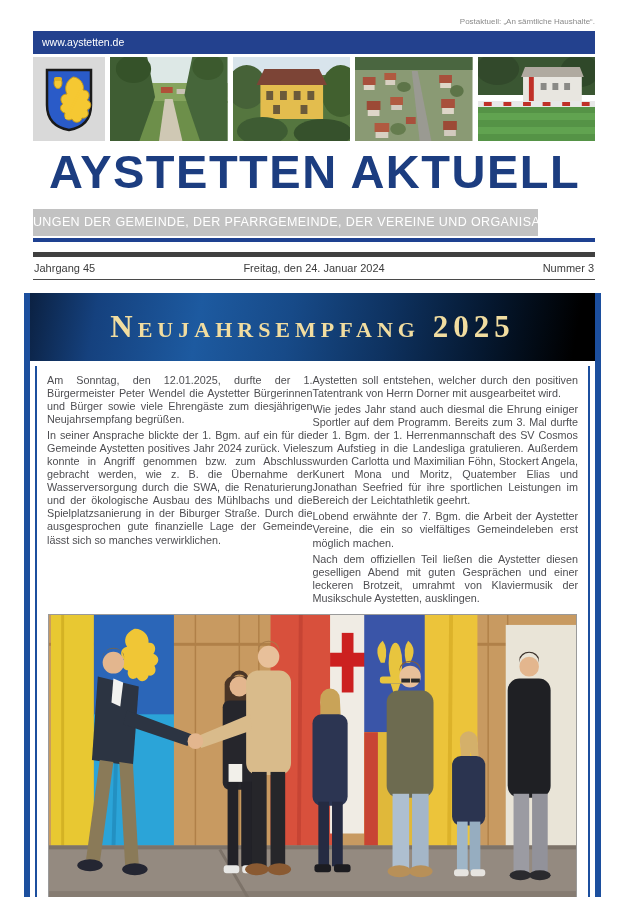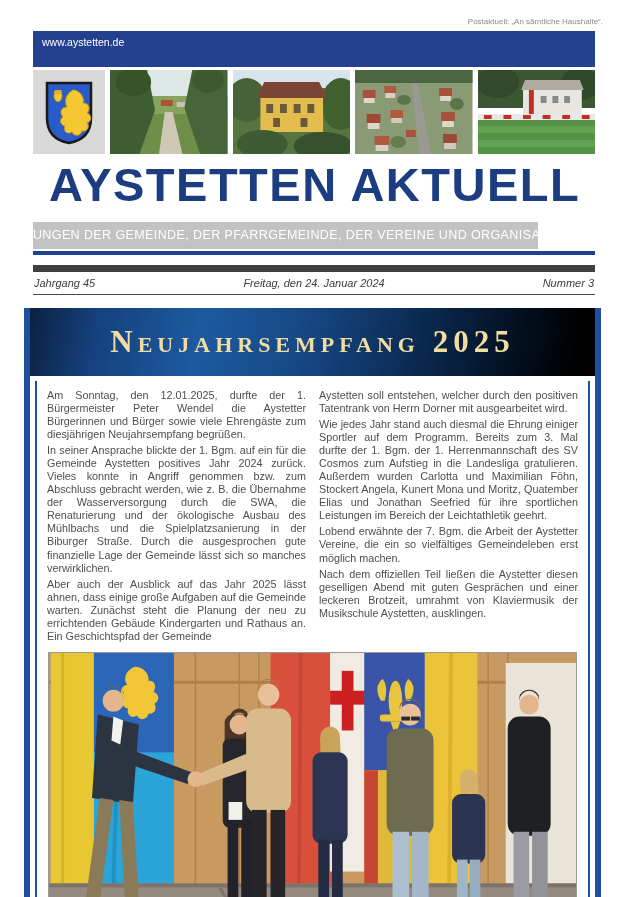--- a/index.html
+++ b/index.html
@@ -1,62 +1,62 @@
 <!DOCTYPE html>
 <html lang="de"><head>
 <meta charset="utf-8">
 <style>
   html,body{margin:0;padding:0;background:#ffffff;}
   .page{
     position:relative;width:625px;height:897px;overflow:hidden;background:#ffffff;
     font-family:"Liberation Sans","DejaVu Sans",sans-serif;
   }
-  .top-note{padding-top:17px;margin-right:22px;text-align:right;font-size:8px;color:#8a8a8a;}
+  .top-note{padding-top:17px;margin-right:30px;text-align:right;font-size:8px;color:#8a8a8a;}
   .navy-bar{
-    margin:5px 30px 0 33px;height:36px;background:#23418e;color:#ffffff;
+    margin:5px 30px 0 33px;height:23px;background:#23418e;color:#ffffff;
     font-size:10.5px;line-height:23px;padding-left:9px;box-sizing:border-box;
   }
   .masthead{margin:3px 30px 0 33px;display:flex;gap:5px;height:84px;}
   .masthead .tile{height:84px;overflow:hidden;}
   .masthead svg{display:block;width:100%;height:100%;}
   .tile-coat{width:72px;flex:none;}
   .tile-photo{flex:1;}
   .main-title{
     margin:6px 30px 0 49px;font-size:47px;font-weight:bold;color:#1c3d80;
     letter-spacing:1.5px;line-height:1.08;white-space:nowrap;
   }
   .subtitle-bar{
     margin:11px 87px 0 33px;height:27px;background:#c2c2c2;color:#ffffff;
     display:flex;align-items:center;justify-content:center;
     font-size:12.5px;letter-spacing:0.4px;white-space:nowrap;
   }
   .blue-rule{margin:2px 30px 0 33px;height:4px;background:#1e4191;}
   .issue-row{
-    margin:10px 30px 0 33px;border-top:7px solid #404040;border-bottom:1px solid #4a4a4a;
-    padding:5px 1px;display:flex;align-items:center;font-size:11px;color:#3c3c3c;font-style:italic;
+    margin:10px 30px 0 33px;border-top:5px solid #404040;border-bottom:1px solid #4a4a4a;
+    padding:5px 1px;display:flex;align-items:center;font-size:11px;color:#3c3c3c;
   }
   .issue-row .cell{flex:1;}
   .issue-row .c-mid{text-align:center;}
   .issue-row .c-right{text-align:right;}
   .frame{
     margin:13px 24px 0 24px;
     border-left:6px solid #1c4f9e;border-right:6px solid #1c4f9e;border-bottom:6px solid #1c4f9e;
   }
   .banner{
     height:68px;display:flex;align-items:center;justify-content:center;
     background:linear-gradient(100deg,#0b2142 0%,#15417e 12%,#1d5aa0 30%,#174a88 46%,#0e3260 63%,#051830 80%,#000000 96%);
   }
   .banner .headline{
     font-family:"Liberation Serif","DejaVu Serif",serif;font-weight:bold;
     font-variant:small-caps;font-size:31px;letter-spacing:5px;color:#f1dda0;white-space:nowrap;
   }
   .inner{
     margin:5px;border:2px solid #1c4f9e;border-top:none;padding:8px 10px 10px;
   }
-  .columns{display:flex;gap:13px;}
+  .columns{display:flex;}
   .col{flex:1;text-align:justify;font-size:10.8px;line-height:1.21;color:#4e4e52;hyphens:auto;}
   .col p{margin:0 0 3px 0;}
   .photo-wrap{margin:6px 1px 1px 1px;height:295px;border:1px solid #9a9a9a;box-sizing:border-box;}
   .photo-wrap svg{display:block;width:100%;height:100%;}
 </style>
 </head>
 <body>
 
 <div class="page">
 
@@ -178,21 +178,20 @@
 
   <div class="frame">
     <div class="banner">
       <span class="headline">Neujahrsempfang 2025</span>
     </div>
     <div class="inner">
       <div class="columns">
         <div class="col">
           <p>Am Sonntag, den 12.01.2025, durfte der 1. Bürgermeister Peter Wendel die Aystetter Bürgerinnen und Bürger sowie viele Ehrengäste zum diesjährigen Neujahrsempfang begrüßen.</p>
           <p>In seiner Ansprache blickte der 1. Bgm. auf ein für die Gemeinde Aystetten positives Jahr 2024 zurück. Vieles konnte in Angriff genommen bzw. zum Abschluss gebracht werden, wie z. B. die Übernahme der Wasserversorgung durch die SWA, die Renaturierung und der ökologische Ausbau des Mühlbachs und die Spielplatzsanierung in der Biburger Straße. Durch die ausgesprochen gute finanzielle Lage der Gemeinde lässt sich so manches verwirklichen.</p>
-          <p>Aber auch der Ausblick auf das Jahr 2025 lässt ahnen, dass einige große Aufgaben auf die Gemeinde warten. Zunächst steht die Planung der neu zu errichtenden Gebäude Kindergarten und Rathaus an. Ein Geschichtspfad der Gemeinde</p>
         </div>
         <div class="col">
           <p>Aystetten soll entstehen, welcher durch den positiven Tatentrank von Herrn Dorner mit ausgearbeitet wird.</p>
           <p>Wie jedes Jahr stand auch diesmal die Ehrung einiger Sportler auf dem Programm. Bereits zum 3. Mal durfte der 1. Bgm. der 1. Herrenmannschaft des SV Cosmos zum Aufstieg in die Landesliga gratulieren. Außerdem wurden Carlotta und Maximilian Föhn, Stockert Angela, Kunert Mona und Moritz, Quatember Elias und Jonathan Seefried für ihre sportlichen Leistungen im Bereich der Leichtathletik geehrt.</p>
           <p>Lobend erwähnte der 7. Bgm. die Arbeit der Aystetter Vereine, die ein so vielfältiges Gemeindeleben erst möglich machen.</p>
           <p>Nach dem offiziellen Teil ließen die Aystetter diesen geselligen Abend mit guten Gesprächen und einer leckeren Brotzeit, umrahmt von Klaviermusik der Musikschule Aystetten, ausklingen.</p>
         </div>
       </div>
 
       <div class="photo-wrap">

